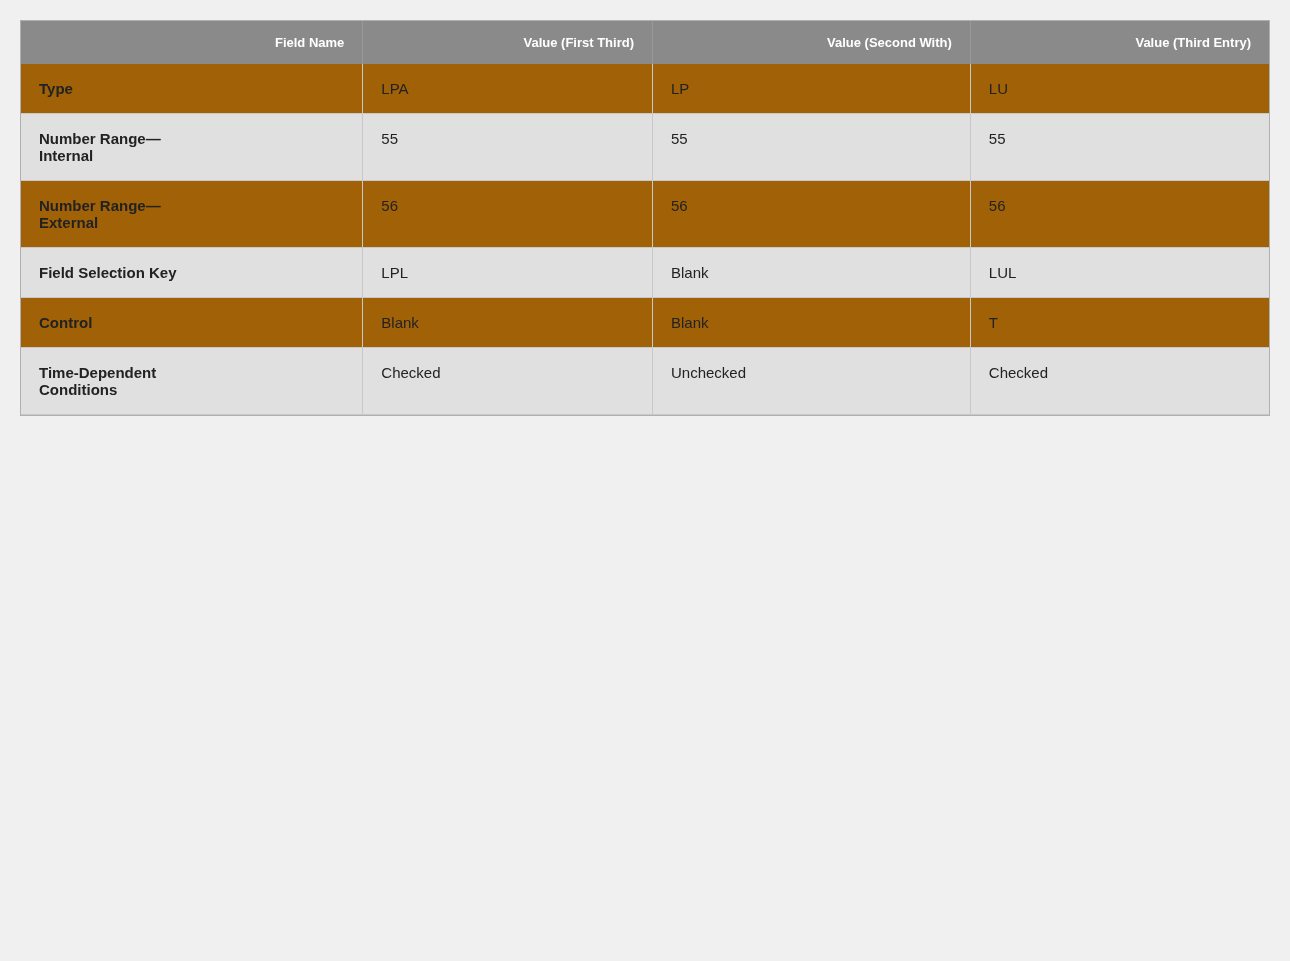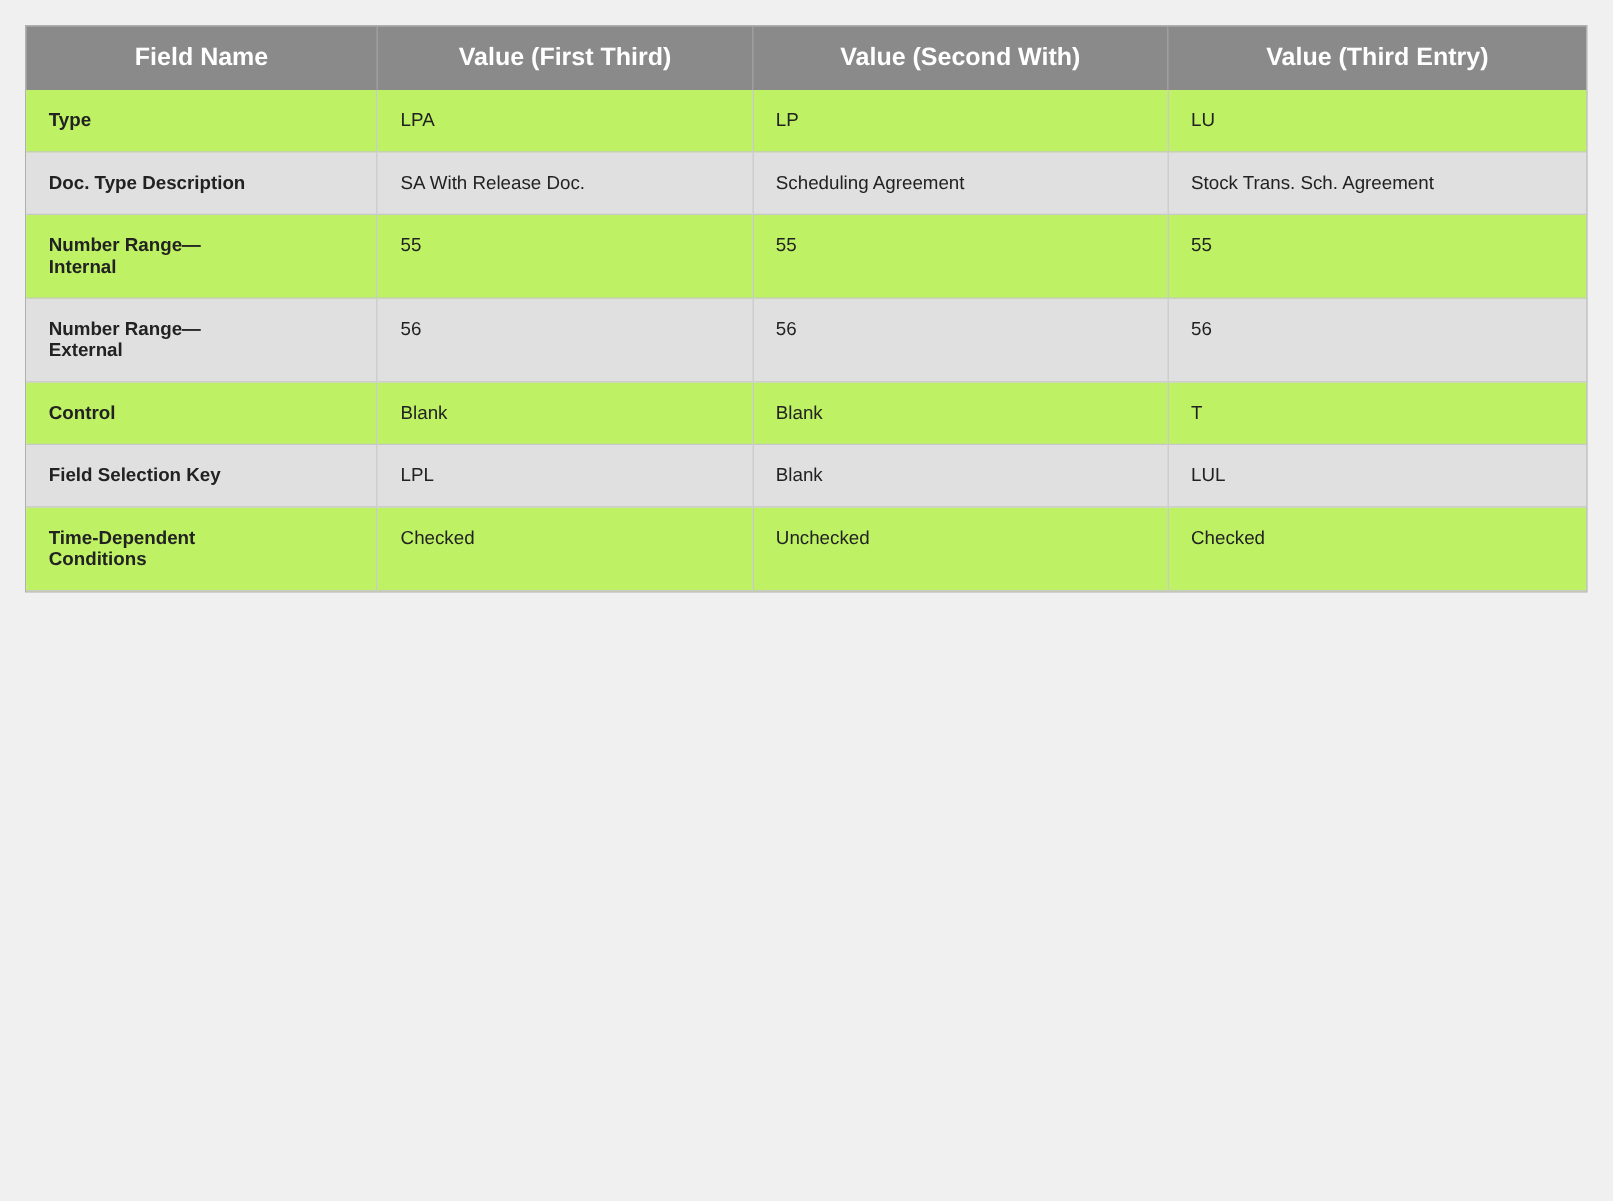--- a/index.html
+++ b/index.html
@@ -30,32 +30,32 @@
       border-collapse: collapse;
     }
 
     thead tr {
       background-color: #8a8a8a;
       color: #ffffff;
     }
 
     thead th {
       padding: 14px 18px;
-      text-align: center;
+      text-align: right;
       font-weight: bold;
-      font-size: 20px;
+      font-size: 13px;
       border-right: 1px solid #999;
     }
 
     thead th:last-child {
       border-right: none;
     }
 
     tbody tr {
-      background-color: #bef264;
+      background-color: #a16207;
       border-bottom: 1px solid #c8c8c8;
     }
 
     tbody tr:nth-child(even) {
       background-color: #e0e0e0;
     }
 
     tbody td {
       padding: 16px 18px;
       vertical-align: top;
@@ -90,48 +90,42 @@
       </tr>
     </thead>
     <tbody id="table-body">
     <tr>
           <td>Type</td>
           <td>LPA</td>
           <td>LP</td>
           <td>LU</td>
         </tr>
         <tr>
-          <td>Doc. Type Description</td>
-          <td>SA With Release Doc.</td>
-          <td>Scheduling Agreement</td>
-          <td>Stock Trans. Sch. Agreement</td>
-        </tr>
-        <tr>
           <td>Number Range—<br>Internal</td>
           <td>55</td>
           <td>55</td>
           <td>55</td>
         </tr>
         <tr>
           <td>Number Range—<br>External</td>
           <td>56</td>
           <td>56</td>
           <td>56</td>
         </tr>
         <tr>
+          <td>Field Selection Key</td>
+          <td>LPL</td>
+          <td>Blank</td>
+          <td>LUL</td>
+        </tr>
+        <tr>
           <td>Control</td>
           <td>Blank</td>
           <td>Blank</td>
           <td>T</td>
-        </tr>
-        <tr>
-          <td>Field Selection Key</td>
-          <td>LPL</td>
-          <td>Blank</td>
-          <td>LUL</td>
         </tr>
         <tr>
           <td>Time-Dependent<br>Conditions</td>
           <td>Checked</td>
           <td>Unchecked</td>
           <td>Checked</td>
         </tr>
       </tbody>
   </table>
 </div>

